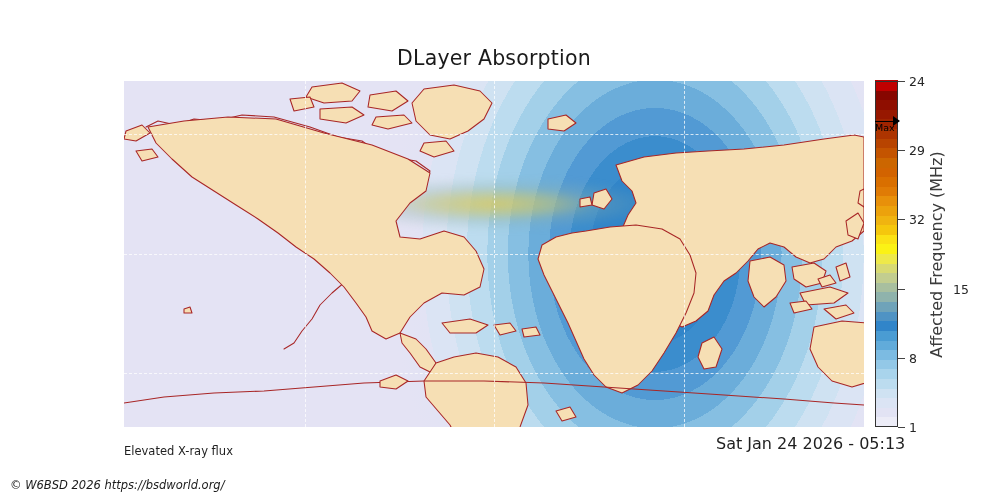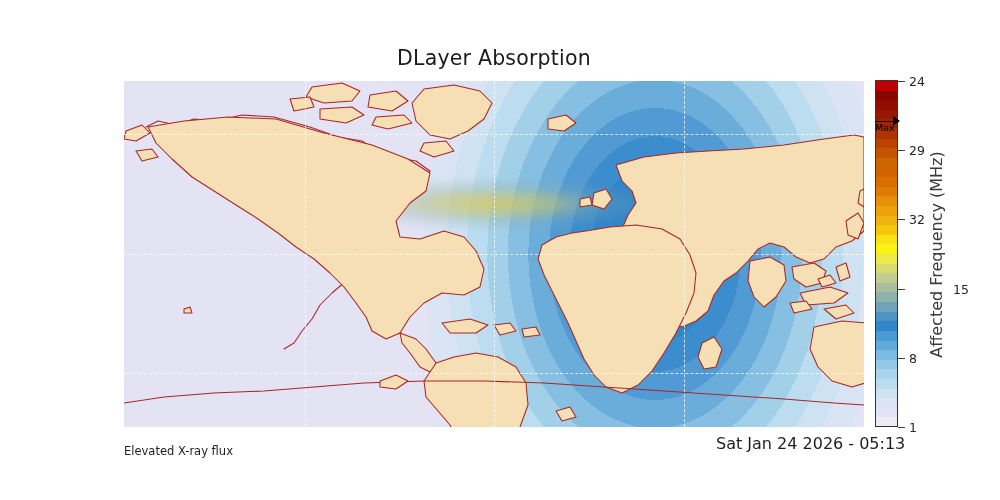--- a/index.html
+++ b/index.html
@@ -318,14 +318,15 @@
       <div class="ctick" style="position: absolute; left: 898px; top: 81px;"></div>
       <div class="clab" style="position: absolute; left: 909px; top: 81px;">24</div>
     </div>
 
   <div class="cbar-title">
     <span>Affected Frequency (MHz)</span>
   </div>
 
   <div class="note l2">Elevated X-ray flux</div>
   <div class="stamp">Sat Jan 24 2026 - 05:13</div>
+  <div class="credit">© W6BSD 2026 https://bsdworld.org/</div>
 
 </div>
 
 </body></html>

